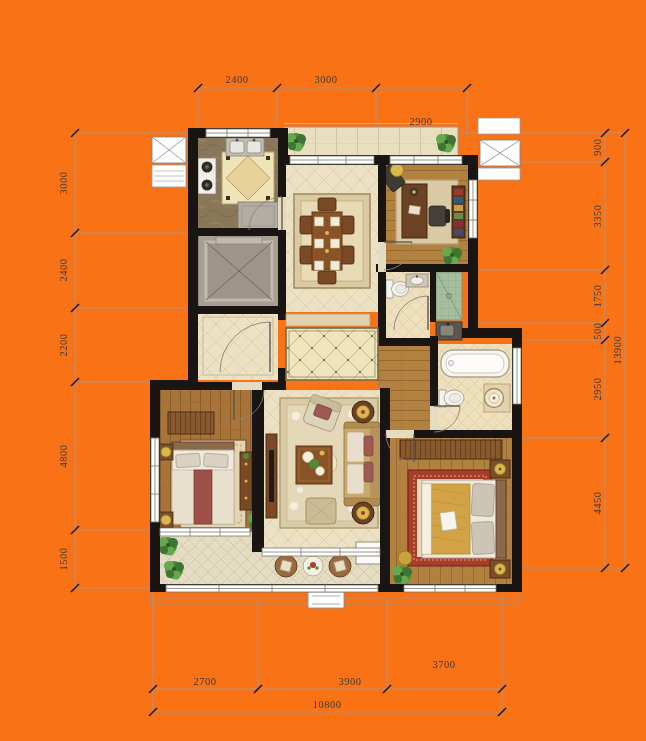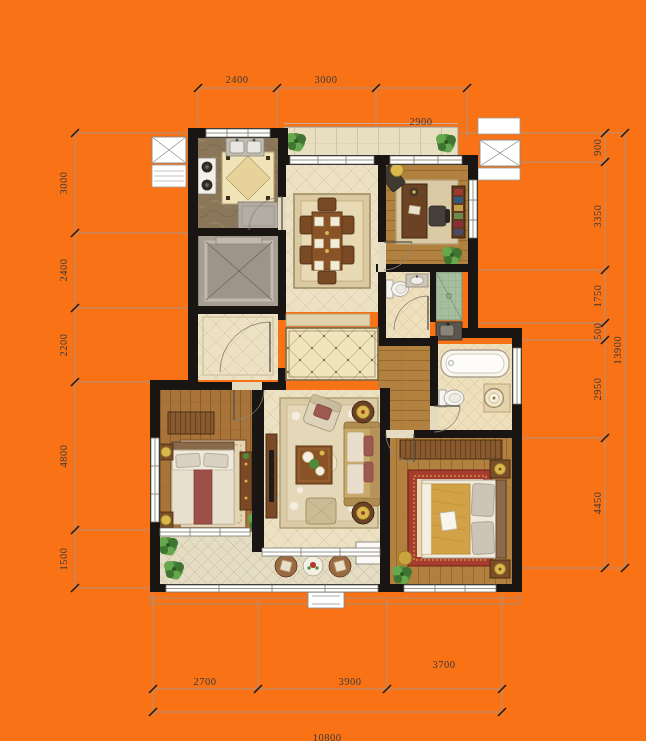--- a/index.html
+++ b/index.html
@@ -601,16 +601,16 @@
   <span class="dim v" style="left:597px;top:216px;">3350</span>
   <span class="dim v" style="left:597px;top:296px;">1750</span>
   <span class="dim v" style="left:597px;top:331px;">500</span>
   <span class="dim v" style="left:597px;top:389px;">2950</span>
   <span class="dim v" style="left:597px;top:503px;">4450</span>
   <span class="dim v" style="left:617px;top:350px;">13900</span>
 
   <span class="dim" style="left:205px;top:681px;">2700</span>
   <span class="dim" style="left:322px;top:681px;margin-left:28px;">3900</span>
   <span class="dim" style="left:444px;top:648px;margin-top:16px;">3700</span>
-  <span class="dim" style="left:327px;top:737px;">10800</span>
+  <span class="dim" style="left:327px;top:704px;">10800</span>
 </div>
 
 </div>
 
 </body></html>

